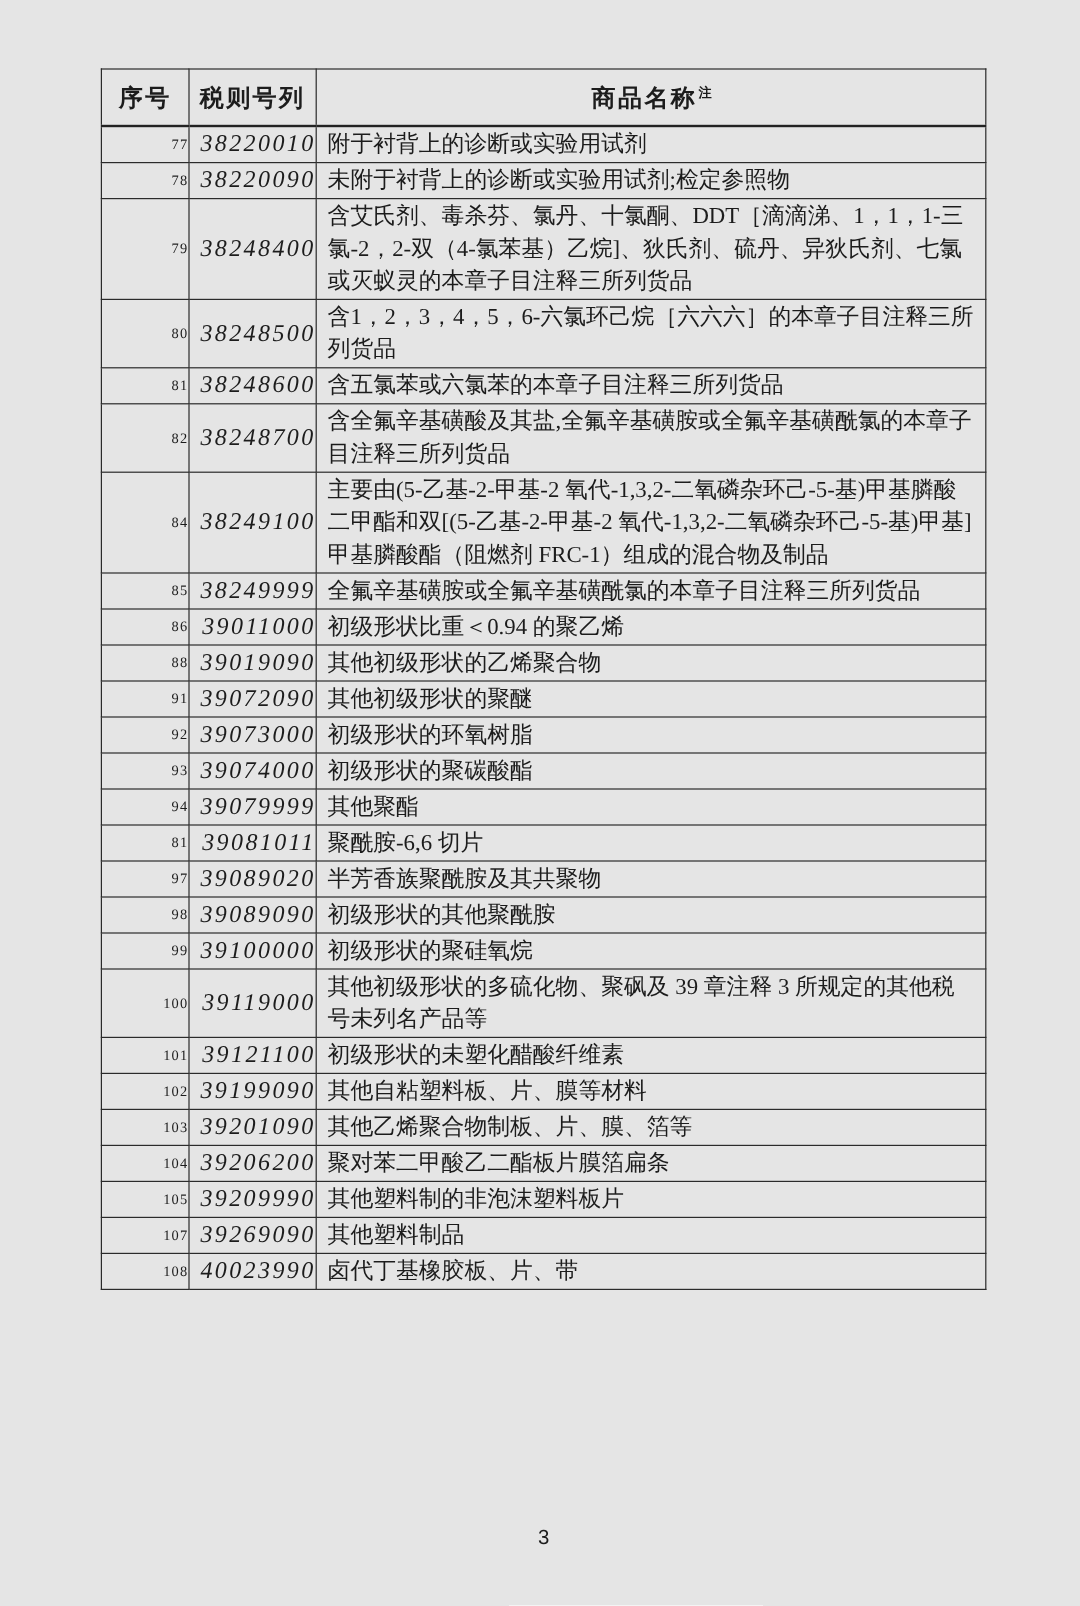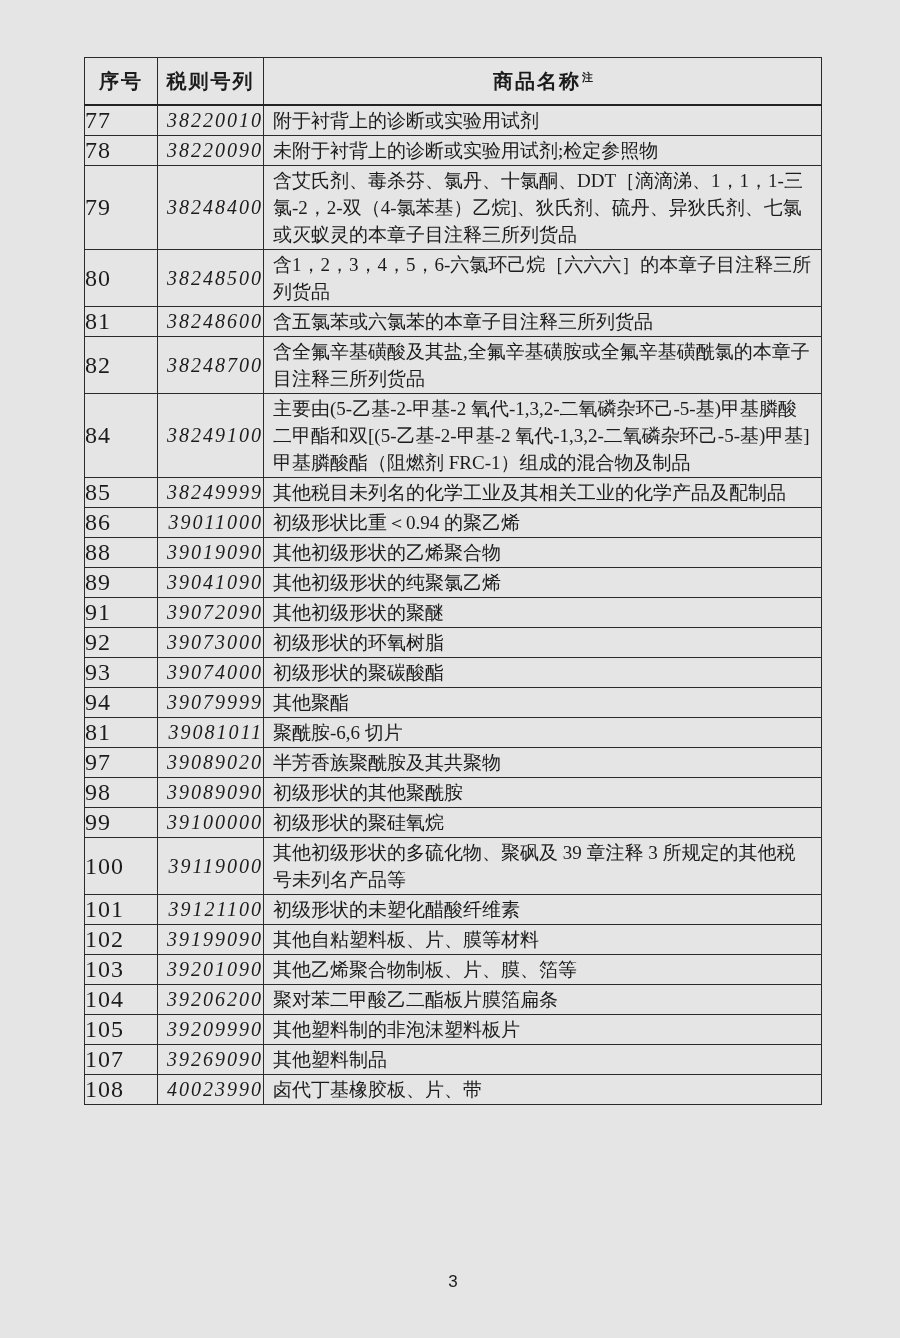--- a/index.html
+++ b/index.html
@@ -45,22 +45,22 @@
     top: -7px;
     left: 1px;
     font-weight: bold;
   }
   .doc-table td {
     font-size: 19px;
     line-height: 27px;
     padding: 1px 0;
   }
   td.c-no {
-    text-align: left;
-    font-size: 24px;
+    text-align: right;
+    font-size: 12px;
     letter-spacing: 1px;
   }
   td.c-code {
     text-align: right;
     font-size: 20px;
     letter-spacing: 2px;
     font-style: italic;
   }
   td.c-name {
     text-align: left;
@@ -128,36 +128,31 @@
           <td class="c-name">含全氟辛基磺酸及其盐,全氟辛基磺胺或全氟辛基磺酰氯的本章子目注释三所列货品</td>
         </tr>
         <tr>
           <td class="c-no">84</td>
           <td class="c-code">38249100</td>
           <td class="c-name">主要由(5-乙基-2-甲基-2 氧代-1,3,2-二氧磷杂环己-5-基)甲基膦酸二甲酯和双[(5-乙基-2-甲基-2 氧代-1,3,2-二氧磷杂环己-5-基)甲基]甲基膦酸酯（阻燃剂 FRC-1）组成的混合物及制品</td>
         </tr>
         <tr>
           <td class="c-no">85</td>
           <td class="c-code">38249999</td>
-          <td class="c-name">其他税目未列名的化学工业及其相关工业的化学产品及配制品</td>
+          <td class="c-name">全氟辛基磺胺或全氟辛基磺酰氯的本章子目注释三所列货品</td>
         </tr>
         <tr>
           <td class="c-no">86</td>
           <td class="c-code">39011000</td>
           <td class="c-name">初级形状比重＜0.94 的聚乙烯</td>
         </tr>
         <tr>
           <td class="c-no">88</td>
           <td class="c-code">39019090</td>
           <td class="c-name">其他初级形状的乙烯聚合物</td>
-        </tr>
-        <tr>
-          <td class="c-no">89</td>
-          <td class="c-code">39041090</td>
-          <td class="c-name">其他初级形状的纯聚氯乙烯</td>
         </tr>
         <tr>
           <td class="c-no">91</td>
           <td class="c-code">39072090</td>
           <td class="c-name">其他初级形状的聚醚</td>
         </tr>
         <tr>
           <td class="c-no">92</td>
           <td class="c-code">39073000</td>
           <td class="c-name">初级形状的环氧树脂</td>

